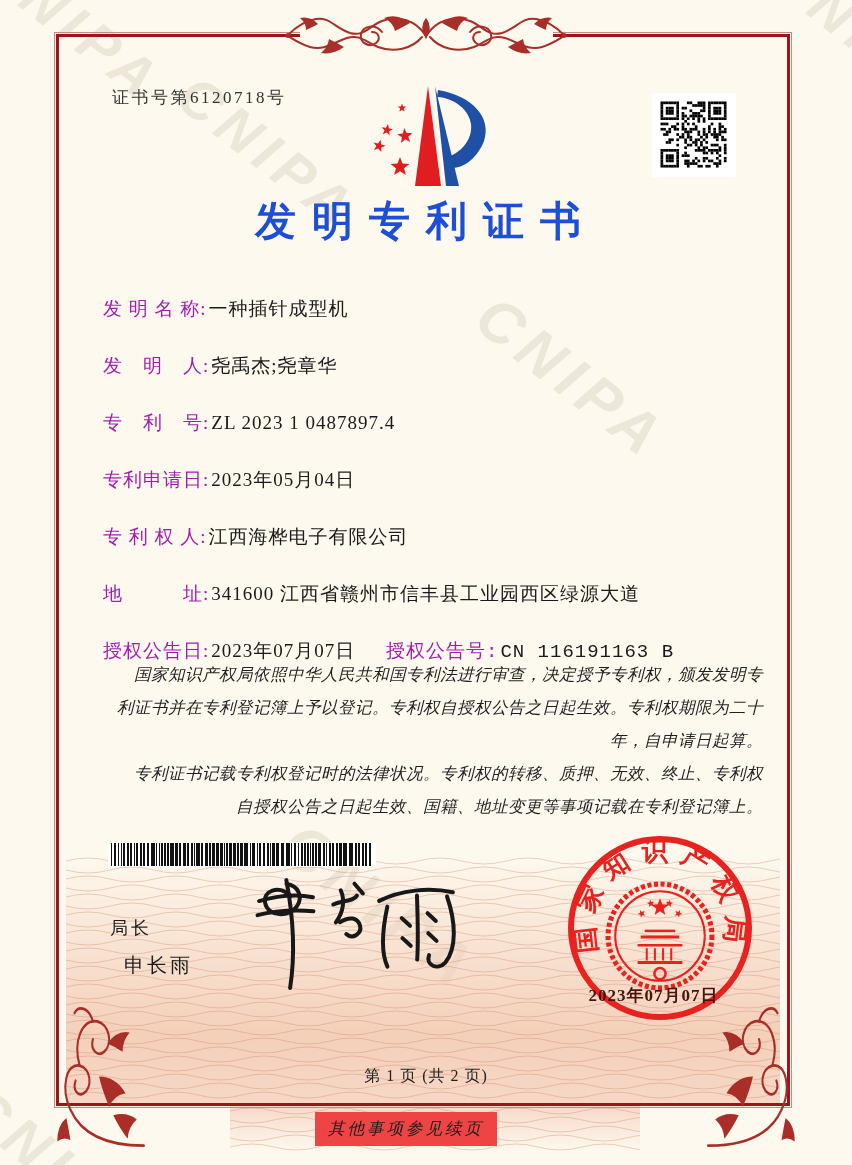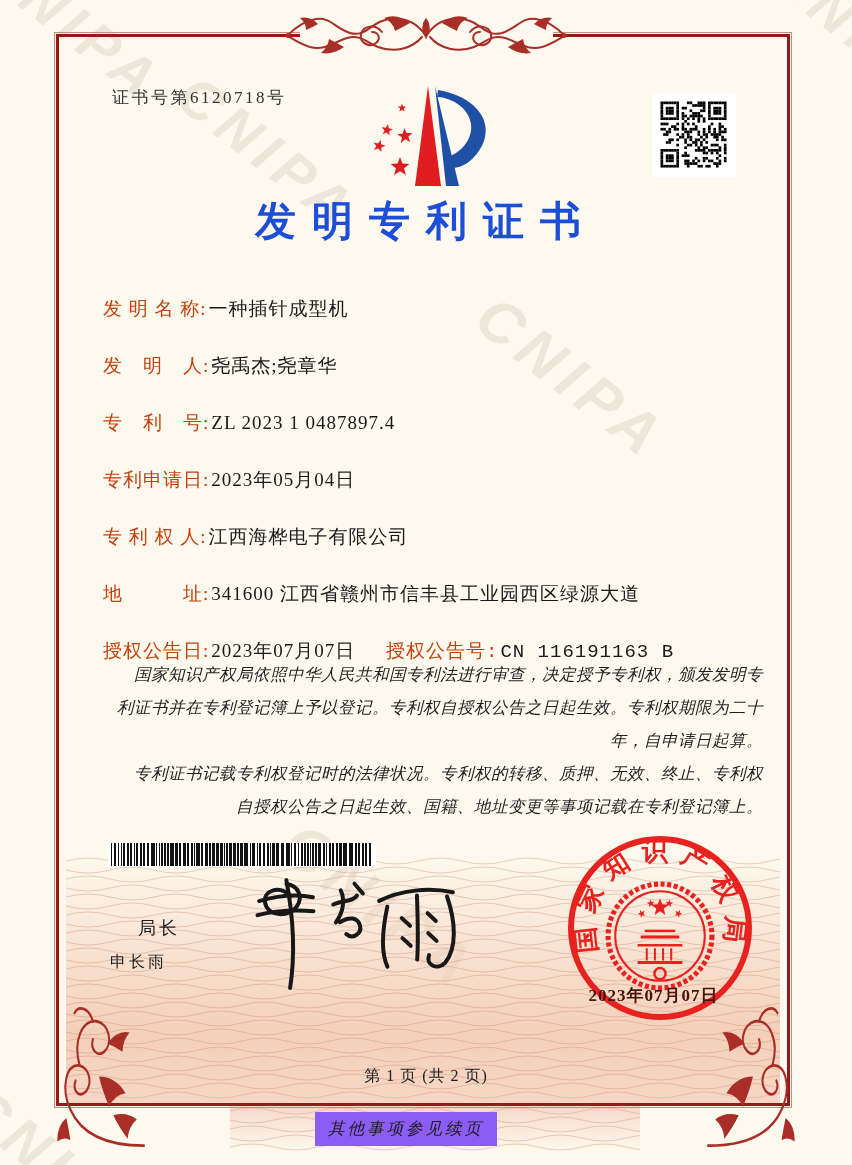--- a/index.html
+++ b/index.html
@@ -42,48 +42,48 @@
   .corner-br{left:704px;top:1002px;transform:scaleX(-1);}
   
   .cert-no{position:absolute;left:100px;top:86px;font-size:17px;letter-spacing:2.5px;color:#333;z-index:5;margin-left:12px;}
   .logo{position:absolute;left:345px;top:80px;width:175px;height:122px;z-index:5;}
   .qr{position:absolute;left:652px;top:93px;width:84px;height:84px;z-index:5;}
   .title{position:absolute;left:0;top:194px;width:100%;text-align:center;
     font-size:41px;font-weight:600;letter-spacing:16px;color:#1d4ed8;z-index:5;}
   
   .fields{position:absolute;left:103px;top:296px;width:660px;font-size:19px;z-index:5;}
   .frow{position:relative;margin-bottom:31px;letter-spacing:1px;white-space:nowrap;}
-  .flabel{color:#c2410c;text-align:center;}
+  .flabel{color:#a21caf;text-align:center;}
   .fvalue{margin-left:2px;color:#1a1a1a;}
   .grant2{position:absolute;left:283px;top:0;font-family:Liberation Mono, monospace;}
   
   .paras{position:absolute;left:95px;top:658px;width:668px;z-index:5;
     font-size:16.5px;line-height:33px;font-style:italic;letter-spacing:.5px;color:#1f1f1f;text-align:right;}
   .paras p{margin:0;text-indent:2em;}
   
   .barcode{position:absolute;left:108px;top:842px;width:268px;height:25px;background:#fff;z-index:5;}
   .barcode svg{display:block;width:100%;height:100%;}
   .sig-title{position:absolute;left:110px;top:916px;font-size:18px;letter-spacing:3px;
-    font-family:"Liberation Sans","DejaVu Sans",sans-serif;z-index:6;margin-left:28px;}
-  .sig-name{position:absolute;left:110px;top:952px;font-size:16px;letter-spacing:3px;
+    font-family:"Liberation Sans","DejaVu Sans",sans-serif;z-index:6;}
+  .sig-name{position:absolute;left:124px;top:952px;font-size:20px;letter-spacing:3px;
     font-family:"Liberation Sans","DejaVu Sans",sans-serif;z-index:6;}
   .sig-hand{position:absolute;left:230px;top:864px;width:235px;height:125px;z-index:6;transform:rotate(-2deg);}
   
   .seal{position:absolute;left:568px;top:836px;width:184px;height:184px;z-index:7;
     border:6px solid #e8231f;border-radius:50%;box-sizing:border-box;}
   .seal-svg{position:absolute;left:-6px;top:-6px;width:184px;height:184px;overflow:visible;}
   .seal-arc-text{font-family:"DejaVu Serif","Liberation Serif",serif;font-size:26px;
     font-weight:bold;fill:#e8231f;letter-spacing:11px;}
   .seal-date{position:absolute;left:-13px;right:0;top:142px;text-align:center;
     font-size:17px;font-weight:bold;color:#47130b;letter-spacing:1px;z-index:8;white-space:nowrap;}
   .emblem{position:absolute;left:30px;top:38px;width:112px;height:112px;}
   
   .page-info{position:absolute;left:0;top:1066px;width:100%;text-align:center;
     font-size:16px;letter-spacing:1px;color:#222;z-index:5;}
-  .note-box{position:absolute;left:315px;top:1112px;width:182px;height:34px;background:#8b5cf6;
+  .note-box{position:absolute;left:315px;top:1112px;width:182px;height:34px;background:#ef4444;
     text-align:center;line-height:34px;font-size:16.5px;font-style:italic;letter-spacing:3px;
     color:#1d1d1d;z-index:8;}
 </style>
 </head>
 <body>
 
 <div class="page">
 
   <div class="wm wm1">CNIPA</div>
   <div class="wm wm2">CNIPA</div>

